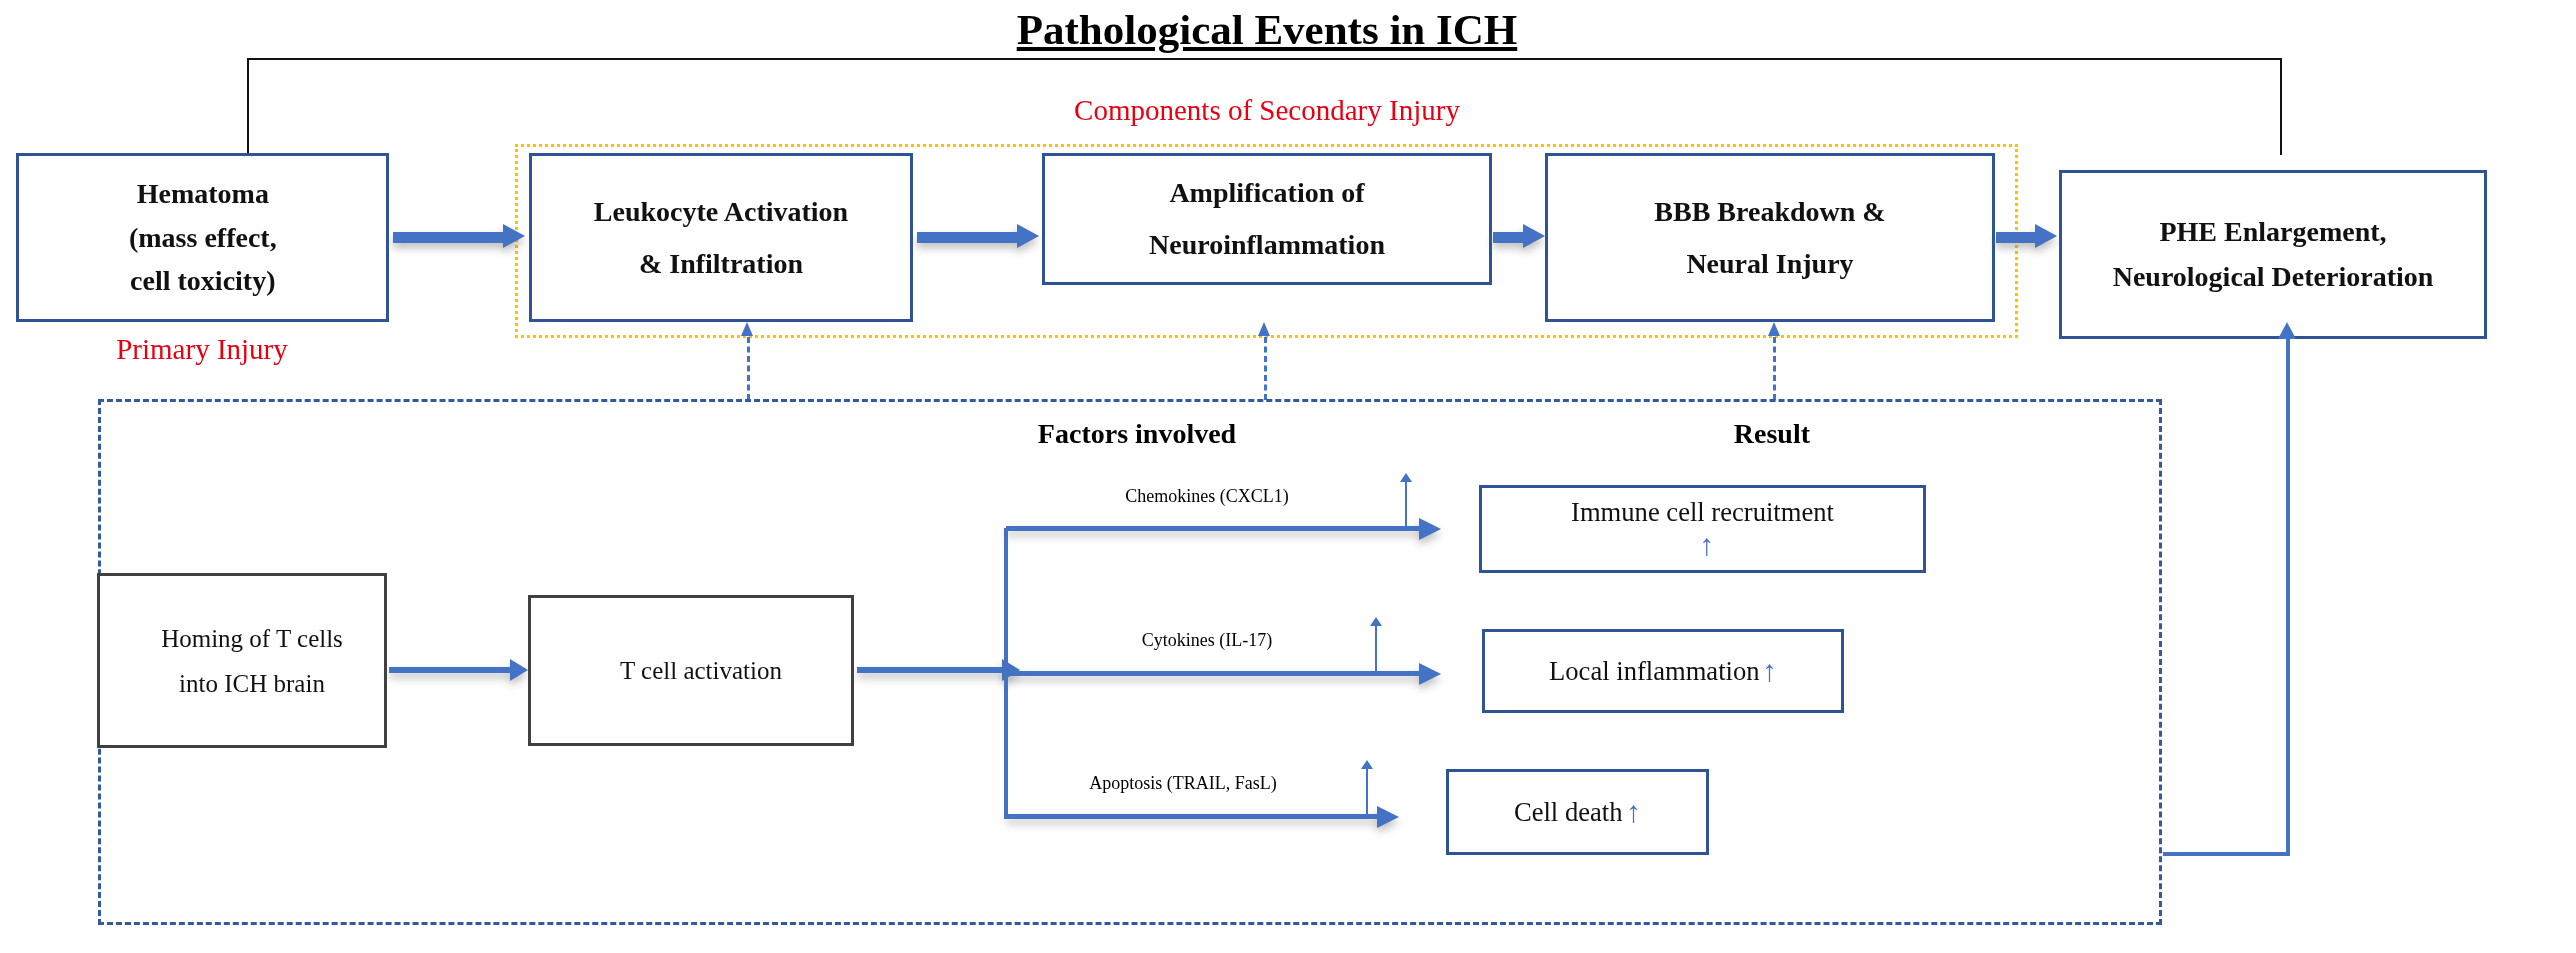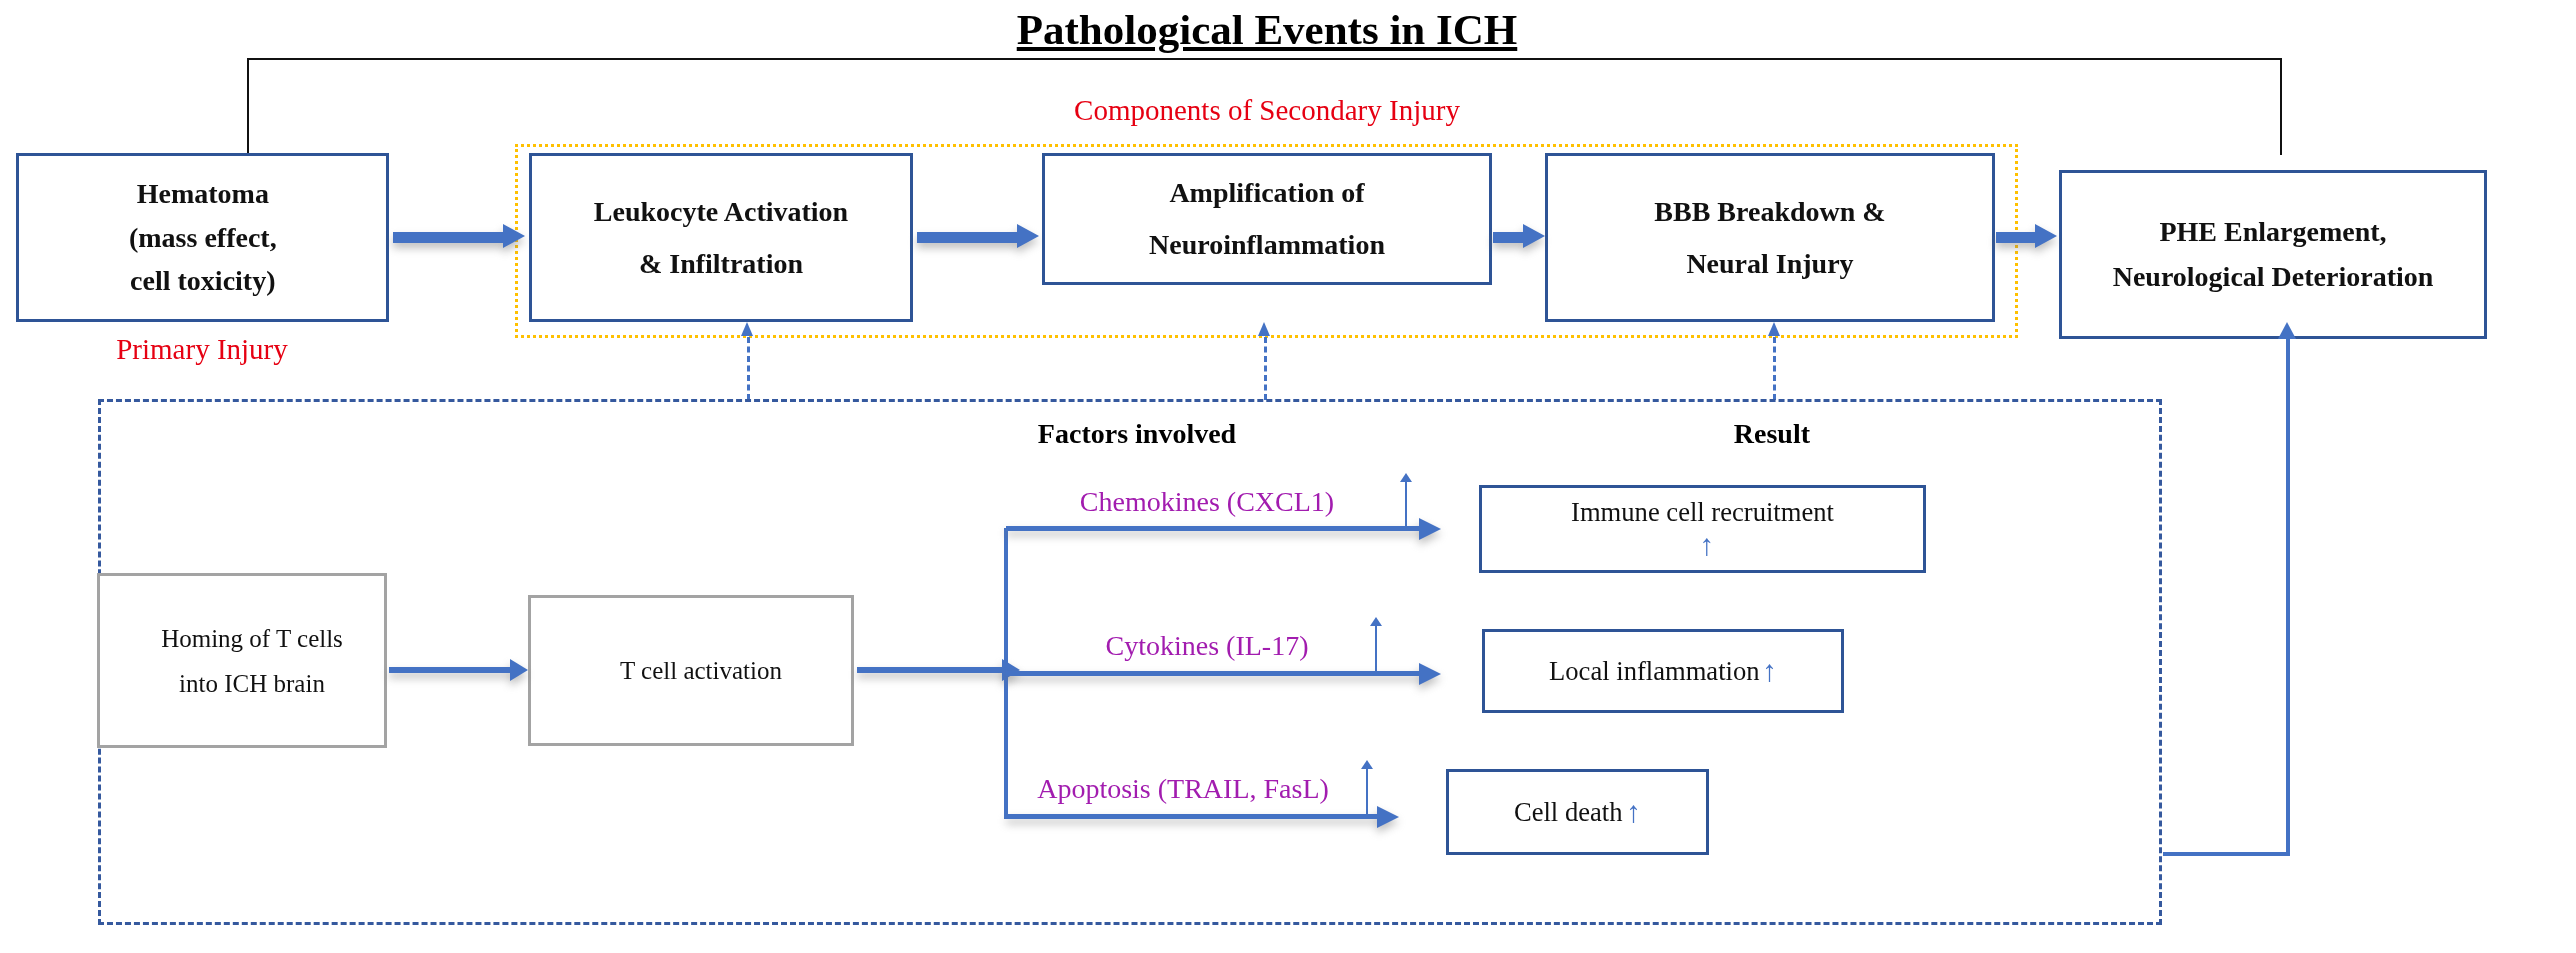--- a/index.html
+++ b/index.html
@@ -4,32 +4,32 @@
 <style>
   html,body{margin:0;padding:0;background:#ffffff;}
   #canvas{position:relative;width:2576px;height:954px;background:#fff;overflow:hidden;
           font-family:"Liberation Serif","DejaVu Serif",serif;color:#111;}
   .abs{position:absolute;}
   .ctr{display:flex;flex-direction:column;justify-content:center;align-items:center;text-align:center;}
   .title{font-size:43px;font-weight:bold;color:#000;}
   .red{color:#e60012;font-size:29px;}
   .hdr{font-size:28px;font-weight:bold;color:#000;}
   .box{background:#fff;border:3.6px solid #2e5496;box-sizing:border-box;font-weight:bold;font-size:28px;line-height:1.85;}
-  .sbox{background:#fff;border:3px solid #a3a3a3;box-sizing:border-box;font-weight:normal;font-size:25px;line-height:1.8;padding-left:20px;}
+  .sbox{background:#fff;border:3px solid #404040;box-sizing:border-box;font-weight:normal;font-size:25px;line-height:1.8;padding-left:20px;}
   .rbox{background:#fff;border:3px solid #2e5496;box-sizing:border-box;font-weight:normal;font-size:26.6px;
         display:flex;align-items:center;justify-content:center;text-align:center;}
   .blk{background:#111;}
   .ydot{border:3px dotted #ffc000;box-sizing:border-box;}
   .bdash{border:3.6px dashed #35599e;box-sizing:border-box;}
   .shaft{position:absolute;background:#4472c4;}
   .tri{position:absolute;width:0;height:0;border-style:solid;border-color:transparent;}
   .arrow{position:absolute;filter:drop-shadow(0 5.4px 4.2px rgba(110,110,110,.45));}
   .dstem{position:absolute;width:0;border-left:3px dashed #4472c4;}
   .upglyph{color:#4472c4;font-size:30px;}
-  .lbl{font-size:28px;color:#a21caf;white-space:nowrap;}
+  .lbl{font-size:18px;color:#000000;white-space:nowrap;}
 </style>
 </head>
 <body>
 
 <div id="canvas">
 
   <div class="abs title" style="left:905px;top:4.8px;width:724px;text-align:center;text-decoration:underline;">Pathological Events in ICH</div>
 
   <div class="abs blk" style="left:247px;top:58px;width:2035px;height:2.4px;"></div>
   <div class="abs blk" style="left:247px;top:58px;width:2.4px;height:97px;"></div>

